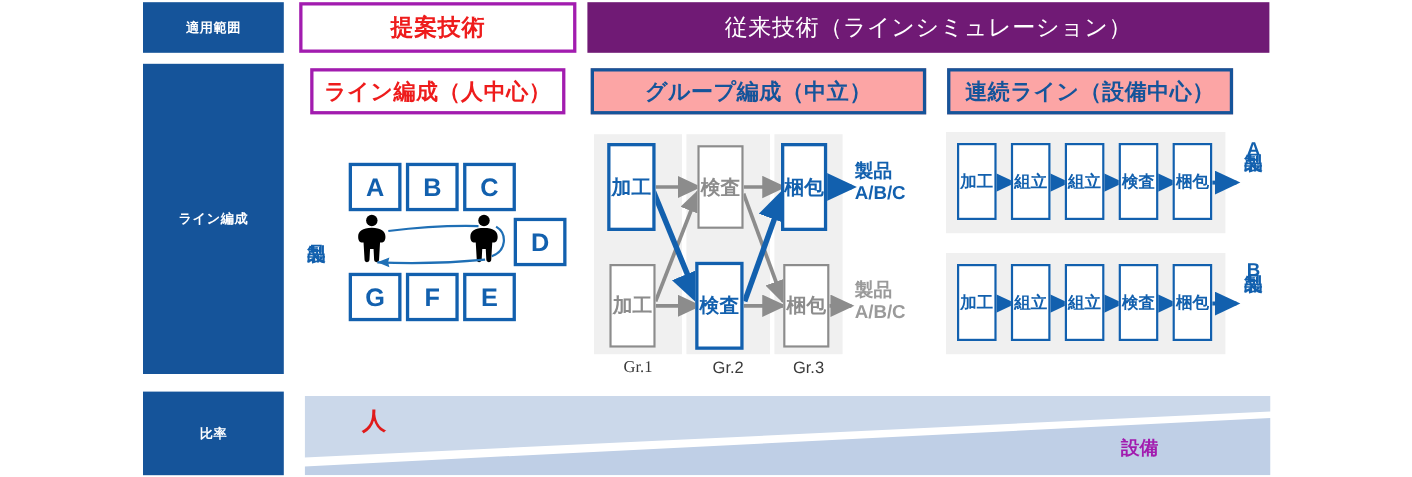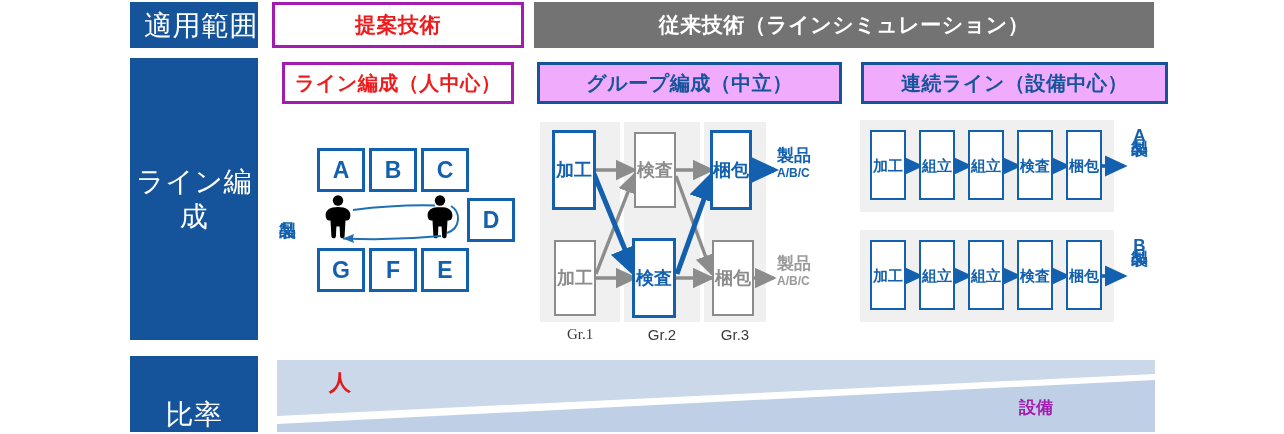--- a/index.html
+++ b/index.html
@@ -7,35 +7,35 @@
     width:1284px;height:434px;
     font-family:"Liberation Sans","DejaVu Sans",sans-serif;
     position:relative;overflow:hidden;
     -webkit-font-smoothing:antialiased;
   }
   .abs{position:absolute;}
   .ctr{display:flex;align-items:center;justify-content:center;text-align:center;}
 
   
   .side{
-    background:#15549A;color:#ffffff;font-weight:normal;
-    font-size:28px;line-height:1.25;letter-spacing:.5px;justify-content:flex-end;
+    background:#15549A;color:#ffffff;font-weight:bold;
+    font-size:12px;line-height:1.25;letter-spacing:.5px;
   }
 
   
   .bar-blue{
-    background:#737373;color:#ffffff;font-weight:bold;font-size:21px;
+    background:#701a75;color:#ffffff;font-weight:normal;font-size:21px;
     letter-spacing:.5px;
   }
   .box-red{
     background:#ffffff;border:3px solid #a21caf;color:#EE1C1C;
     font-weight:bold;font-size:21px;letter-spacing:.5px;
   }
   .box-blue{
-    background:#f0abfc;border:3px solid #15549A;color:#15549A;
+    background:#fca5a5;border:3px solid #15549A;color:#15549A;
     font-weight:bold;font-size:20px;letter-spacing:.5px;
   }
 
   
   .cellbox{
     border:3px solid #1260AE;background:#ffffff;color:#1260AE;
     font-weight:bold;font-size:23px;
   }
   .prod-vert{
     color:#1260AE;font-weight:bold;font-size:17px;line-height:1.0;
@@ -49,21 +49,21 @@
   }
   .pbox span{display:block;}
   .pbox.b{border:3px solid #1260AE;color:#1260AE;}
   .pbox.g{border:2.5px solid #8C8C8C;color:#8C8C8C;}
   .grcol{background:#F0F0F0;}
   .grlabel{color:#3A3A3A;font-size:15px;}
 
   .pl-blue{color:#1260AE;font-weight:bold;}
   .pl-gray{color:#9A9A9A;font-weight:bold;}
   .pl-t{font-size:17px;line-height:1.15;}
-  .pl-s{font-size:12px;line-height:1.2;}
+  .pl-s{font-size:17px;line-height:1.2;}
 
   
   .cbox{
     border:2.5px solid #1260AE;background:#ffffff;color:#1260AE;
     font-weight:bold;font-size:15px;line-height:1.0;
     display:flex;align-items:center;justify-content:center;
   }
   .lineband{background:#F0F0F0;}
   .prodAB{
     color:#1260AE;font-weight:bold;font-size:17px;letter-spacing:0px;
@@ -97,21 +97,21 @@
 </div>
 
 <div class="abs box-red ctr" style="left:282px;top:62px;width:232px;height:42px;box-sizing:border-box;font-size:20px;">
   <span>ライン編成（人中心）</span>
 </div>
 
 <div class="abs box-blue ctr" style="left:537px;top:62px;width:305px;height:42px;box-sizing:border-box;">
   <span>グループ編成（中立）</span>
 </div>
 
-<div class="abs box-blue ctr" style="left:861px;top:62px;width:307px;height:42px;box-sizing:border-box;">
+<div class="abs box-blue ctr" style="left:861px;top:62px;width:260px;height:42px;box-sizing:border-box;">
   <span>連続ライン（設備中心）</span>
 </div>
 
 <div class="abs" style="left:275px;top:130px;width:250px;height:180px;">
 
   <div class="abs prod-vert" style="left:4px;top:78px;">
     <span>製品</span>
   </div>
 
   <div class="abs cellbox ctr" style="left:42px;top:18px;width:48px;height:44px;box-sizing:border-box;">

